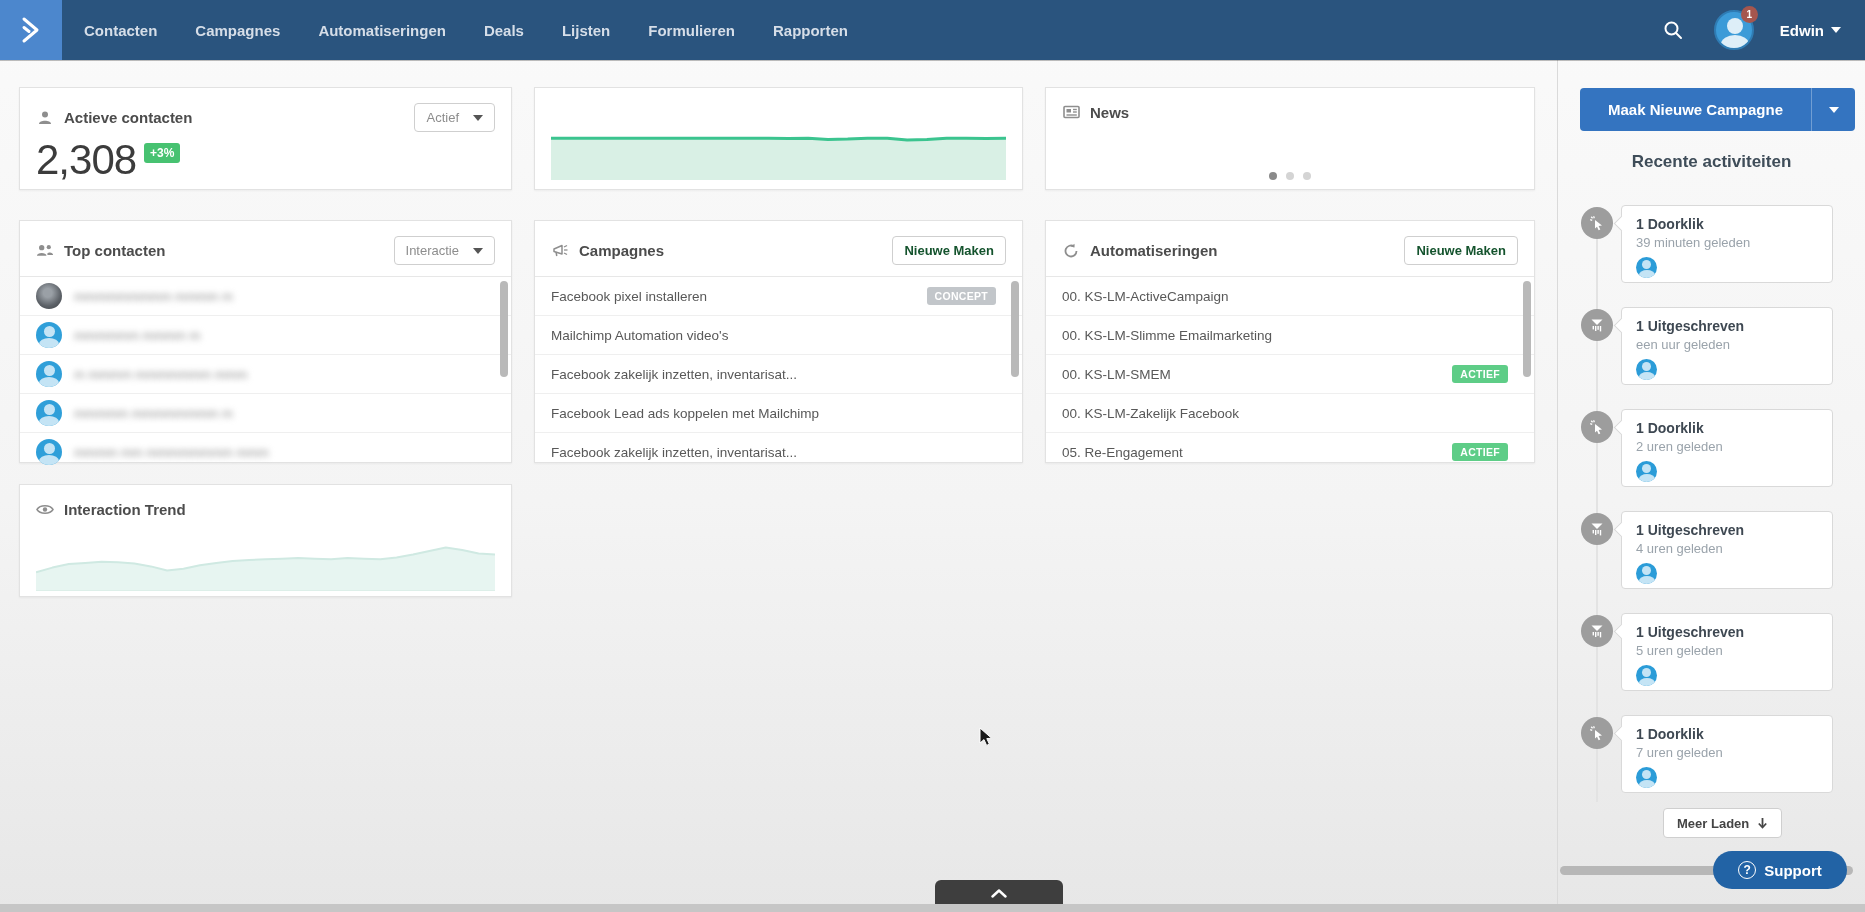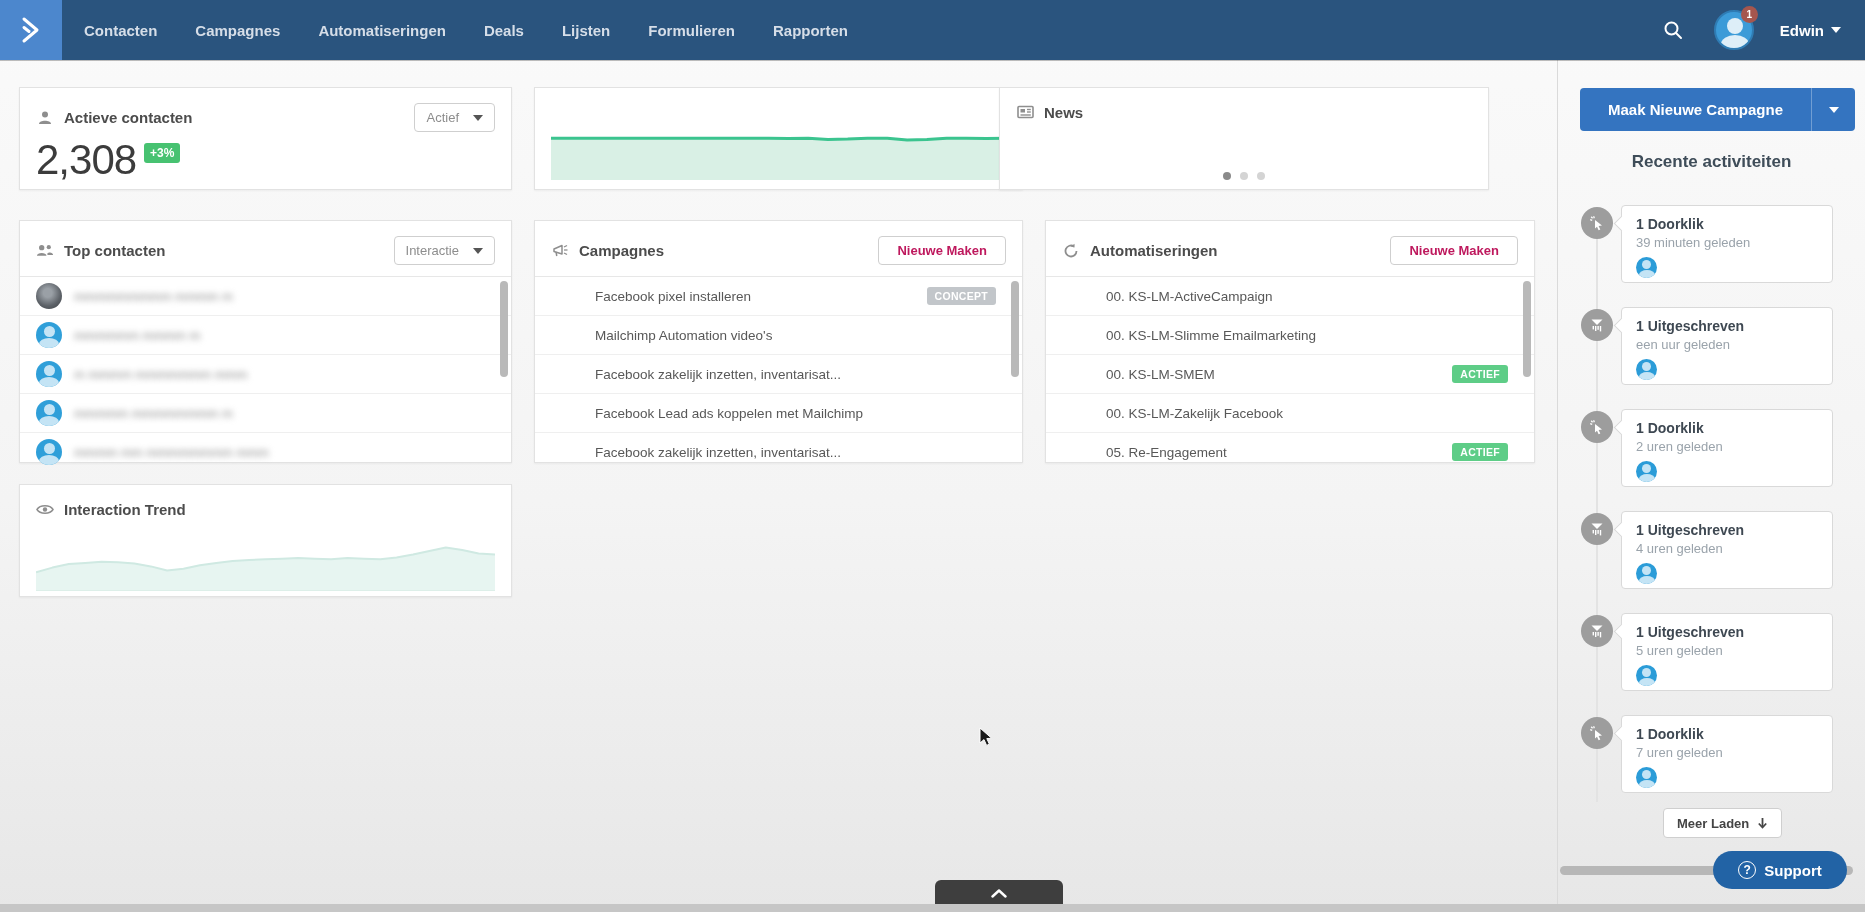--- a/index.html
+++ b/index.html
@@ -29,56 +29,56 @@
   
   .card { position:absolute; background:#fff; border:1px solid #e2e2e2; border-radius:0;
     box-shadow:0 1px 2px rgba(0,0,0,.05); }
   .card-head { display:flex; align-items:center; gap:10px; padding:15px 16px 11px 16px; }
   .card-title { font-size:15px; font-weight:700; color:#4c4c4c; }
   .head-icon { width:18px; height:18px; display:flex; align-items:center; justify-content:center; color:#8e8e8e; flex:0 0 auto; }
   .head-right { margin-left:auto; }
   .dropdown { display:flex; align-items:center; gap:14px; border:1px solid #cfcfcf; border-radius:4px;
     background:#fff; padding:6px 11px; font-size:13px; color:#8d8d8d; cursor:pointer; }
   .caret-down-g { width:0; height:0; border-left:5px solid transparent; border-right:5px solid transparent; border-top:6px solid #555; }
-  .mini-btn { border:1px solid #cfcfcf; border-radius:4px; background:#fff; padding:6px 18px;
-    font-size:13px; font-weight:600; color:#be185d; cursor:pointer; white-space:nowrap; }
+  .mini-btn { border:1px solid #cfcfcf; border-radius:4px; background:#fff; padding:6px 11px;
+    font-size:13px; font-weight:600; color:#14532d; cursor:pointer; white-space:nowrap; }
 
   
   #card-active { left:19px; top:87px; width:493px; height:103px; }
   .big-number-row { display:flex; align-items:flex-start; padding:0 16px; margin-top:-4px; }
   .big-number { font-size:42px; font-weight:400; color:#3c3c3c; letter-spacing:-1px; line-height:1; }
   .delta-badge { background:#47c271; color:#fff; font-size:12px; font-weight:700; border-radius:3px;
     padding:3px 6px; margin-left:8px; margin-top:4px; }
 
   
   #card-ctrend { left:534px; top:87px; width:489px; height:103px; }
   #card-itrend { left:19px; top:484px; width:493px; height:113px; }
   .chart-svg { position:absolute; left:16px; right:16px; }
   #ctrend-svg { top:48px; height:44px; width:455px; }
   #itrend-svg { top:46px; height:60px; width:459px; border-bottom:1px solid #ddefe9; }
 
   
-  #card-news { left:999px; top:87px; width:490px; height:103px; }
+  #card-news { left:1045px; top:87px; width:490px; height:103px; }
   .news-row { display:flex; align-items:center; gap:13px; padding:0 16px; margin-top:-2px; }
   .news-avatar { width:28px; height:28px; border-radius:50%; flex:0 0 auto;
     background:radial-gradient(circle at 50% 38%, #b08a6c 26%, #463b33 58%, #262220 100%); }
   .news-link { color:#2a6db3; font-size:13.5px; font-weight:700; cursor:pointer; }
   .news-dots { position:absolute; left:0; right:0; bottom:9px; display:flex; justify-content:center; gap:9px; }
   .dot { width:8px; height:8px; border-radius:50%; background:#d4d4d4; cursor:pointer; }
   .dot.active { background:#8a8a8a; }
 
   
   #card-topcontacts { left:19px; top:220px; width:493px; height:243px; }
   #card-campaigns   { left:534px; top:220px; width:489px; height:243px; }
   #card-automations { left:1045px; top:220px; width:490px; height:243px; }
   .list { position:relative; border-top:1px solid #e7e7e7; height:194px; overflow:hidden; }
   .list-row { display:flex; align-items:center; height:39px; padding:0 26px 0 16px;
     border-bottom:1px solid #efefef; font-size:13.5px; color:#585858; cursor:pointer; }
   .list-row:last-child { border-bottom:none; }
-  .row-label { white-space:nowrap; overflow:hidden; text-overflow:ellipsis;margin-left:44px; }
+  .row-label { white-space:nowrap; overflow:hidden; text-overflow:ellipsis; }
   .row-badge { margin-left:auto; font-size:10.5px; font-weight:700; color:#fff; border-radius:3px; padding:3px 8px; letter-spacing:.3px; }
   .badge-concept { background:#c2c6ca; }
   .badge-active  { background:#5ecd87; }
   .vscroll { position:absolute; right:3px; top:4px; width:8px; height:96px; border-radius:4px; background:#b9b9b9; cursor:pointer; }
 
   .contact-row { gap:12px; }
   .c-avatar { width:26px; height:26px; border-radius:50%; flex:0 0 auto; position:relative; overflow:hidden; }
   .c-avatar.photo { background:radial-gradient(circle at 45% 38%, #9aa0a6 20%, #5d6268 60%, #3c4045 100%); }
   .c-avatar.blue { background:#2f9fd9; }
   .c-avatar.blue::before { content:""; position:absolute; left:7.5px; top:4px; width:11px; height:11px; border-radius:50%; background:#c4e4f5; }

